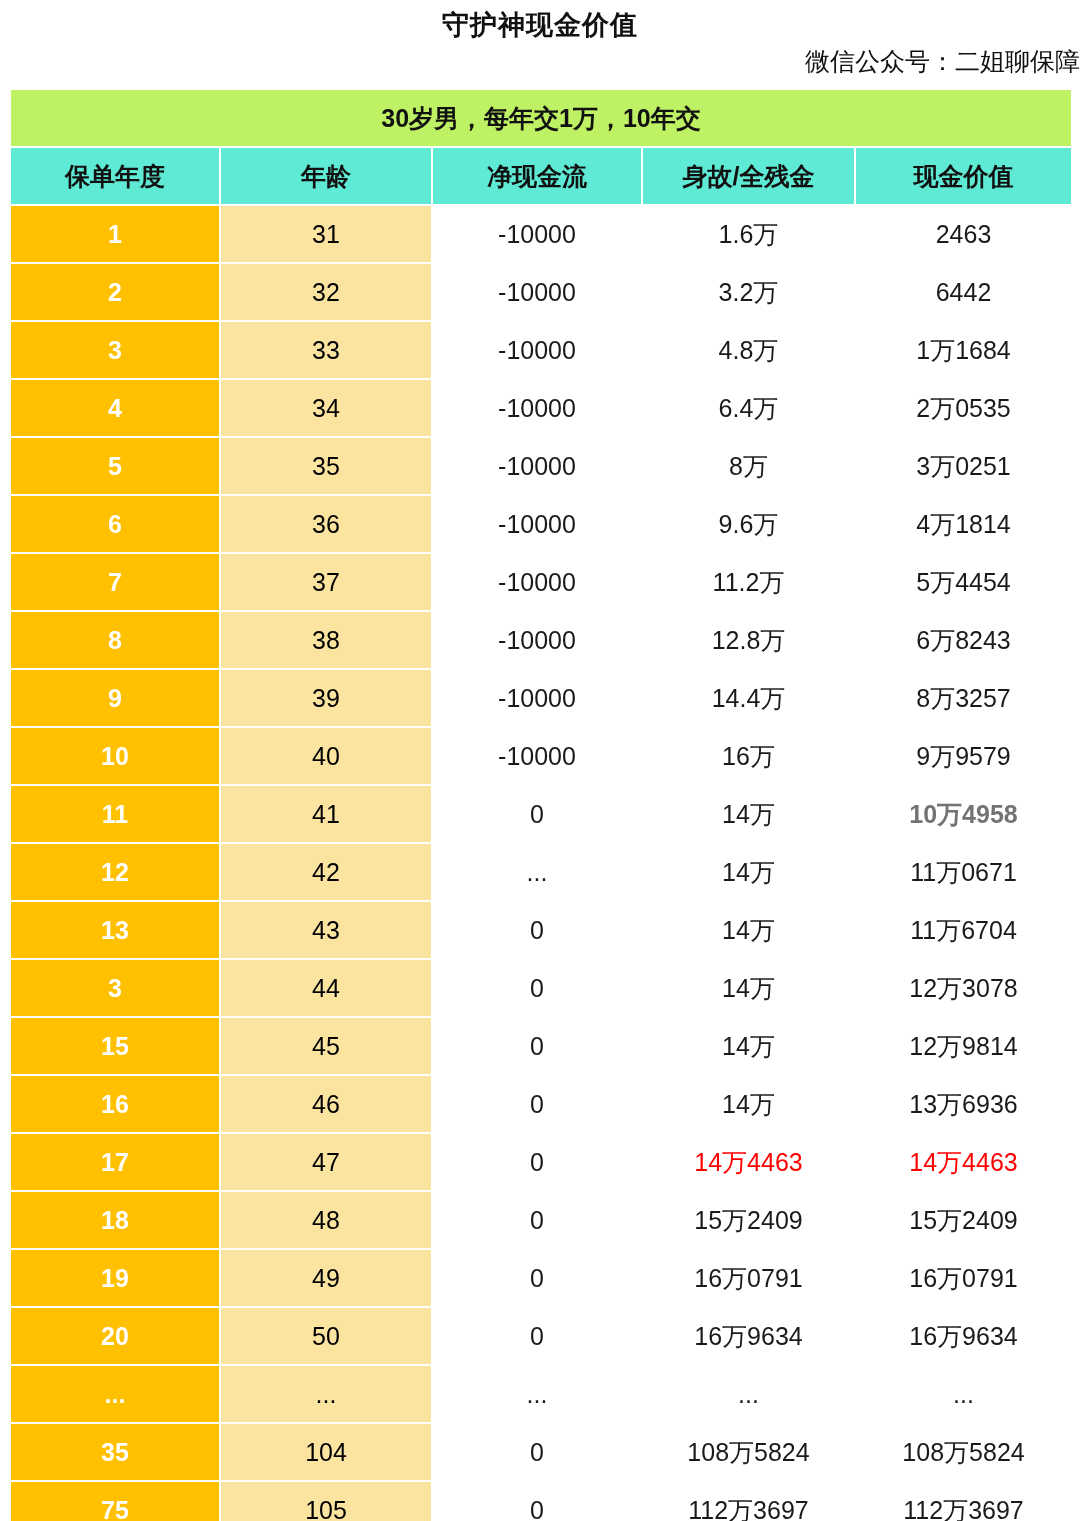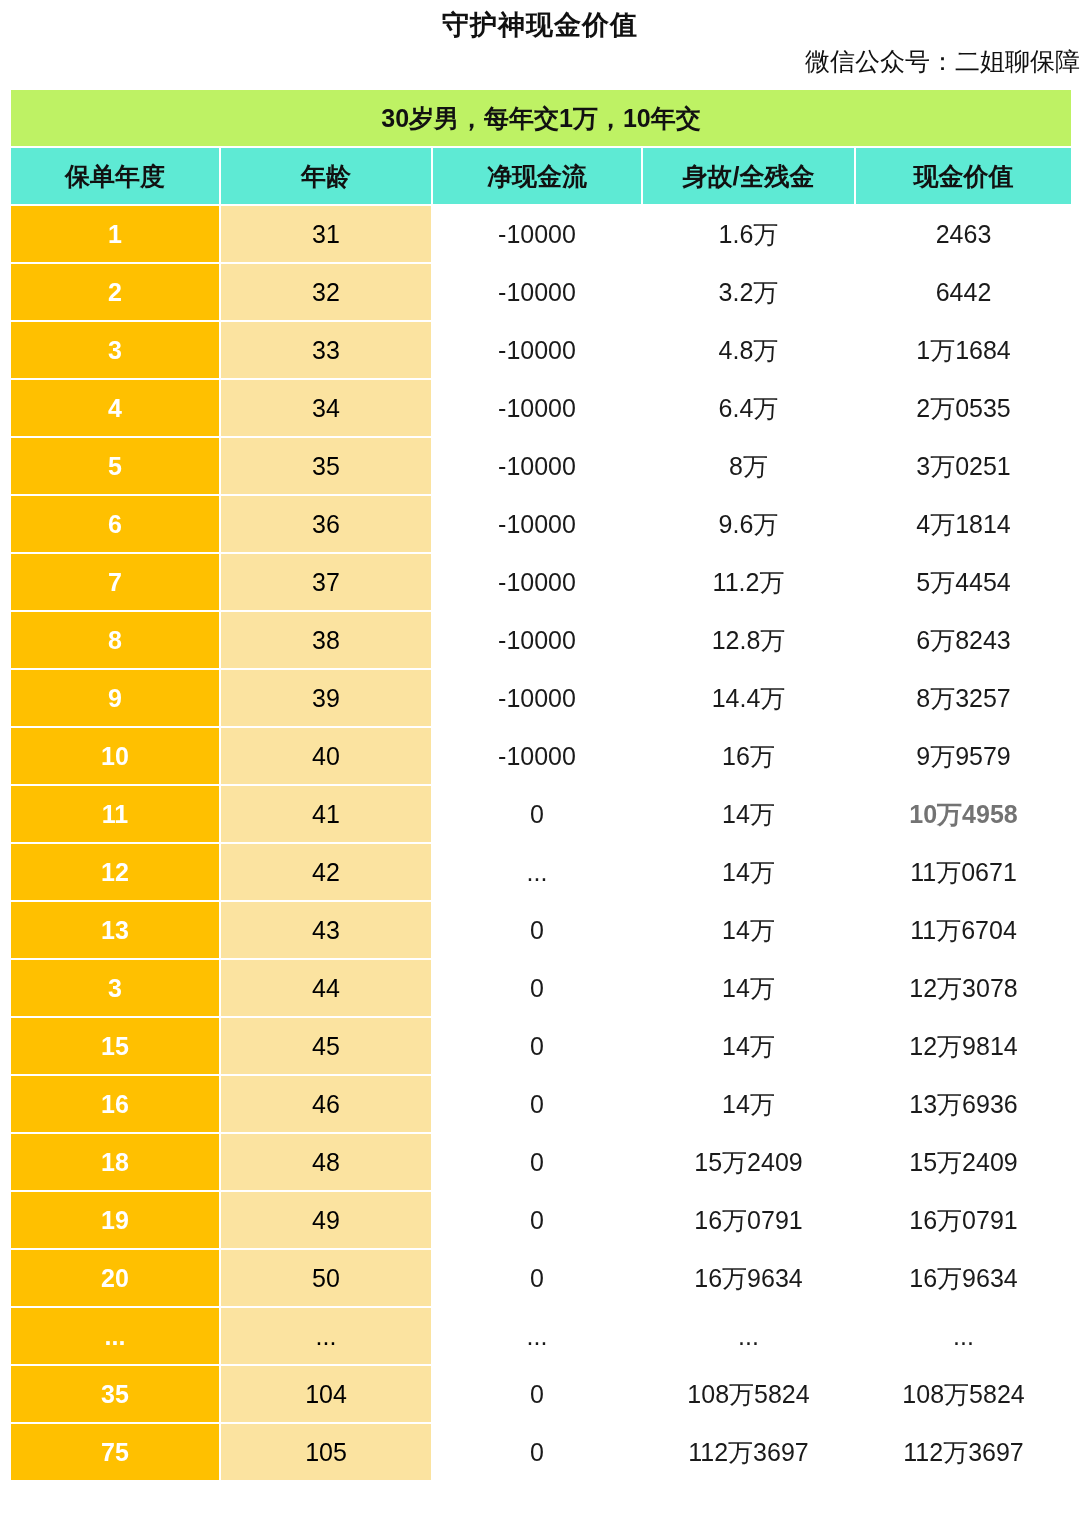--- a/index.html
+++ b/index.html
@@ -221,20 +221,27 @@
           <td class="c-plain">12万9814</td>
         </tr>
         <tr>
           <td class="c-year">16</td>
           <td class="c-age">46</td>
           <td class="c-plain">0</td>
           <td class="c-plain">14万</td>
           <td class="c-plain">13万6936</td>
         </tr>
         <tr>
+          <td class="c-year">17</td>
+          <td class="c-age">47</td>
+          <td class="c-plain">0</td>
+          <td class="c-plain red">14万4463</td>
+          <td class="c-plain red">14万4463</td>
+        </tr>
+        <tr>
           <td class="c-year">18</td>
           <td class="c-age">48</td>
           <td class="c-plain">0</td>
           <td class="c-plain">15万2409</td>
           <td class="c-plain">15万2409</td>
         </tr>
         <tr>
           <td class="c-year">19</td>
           <td class="c-age">49</td>
           <td class="c-plain">0</td>

